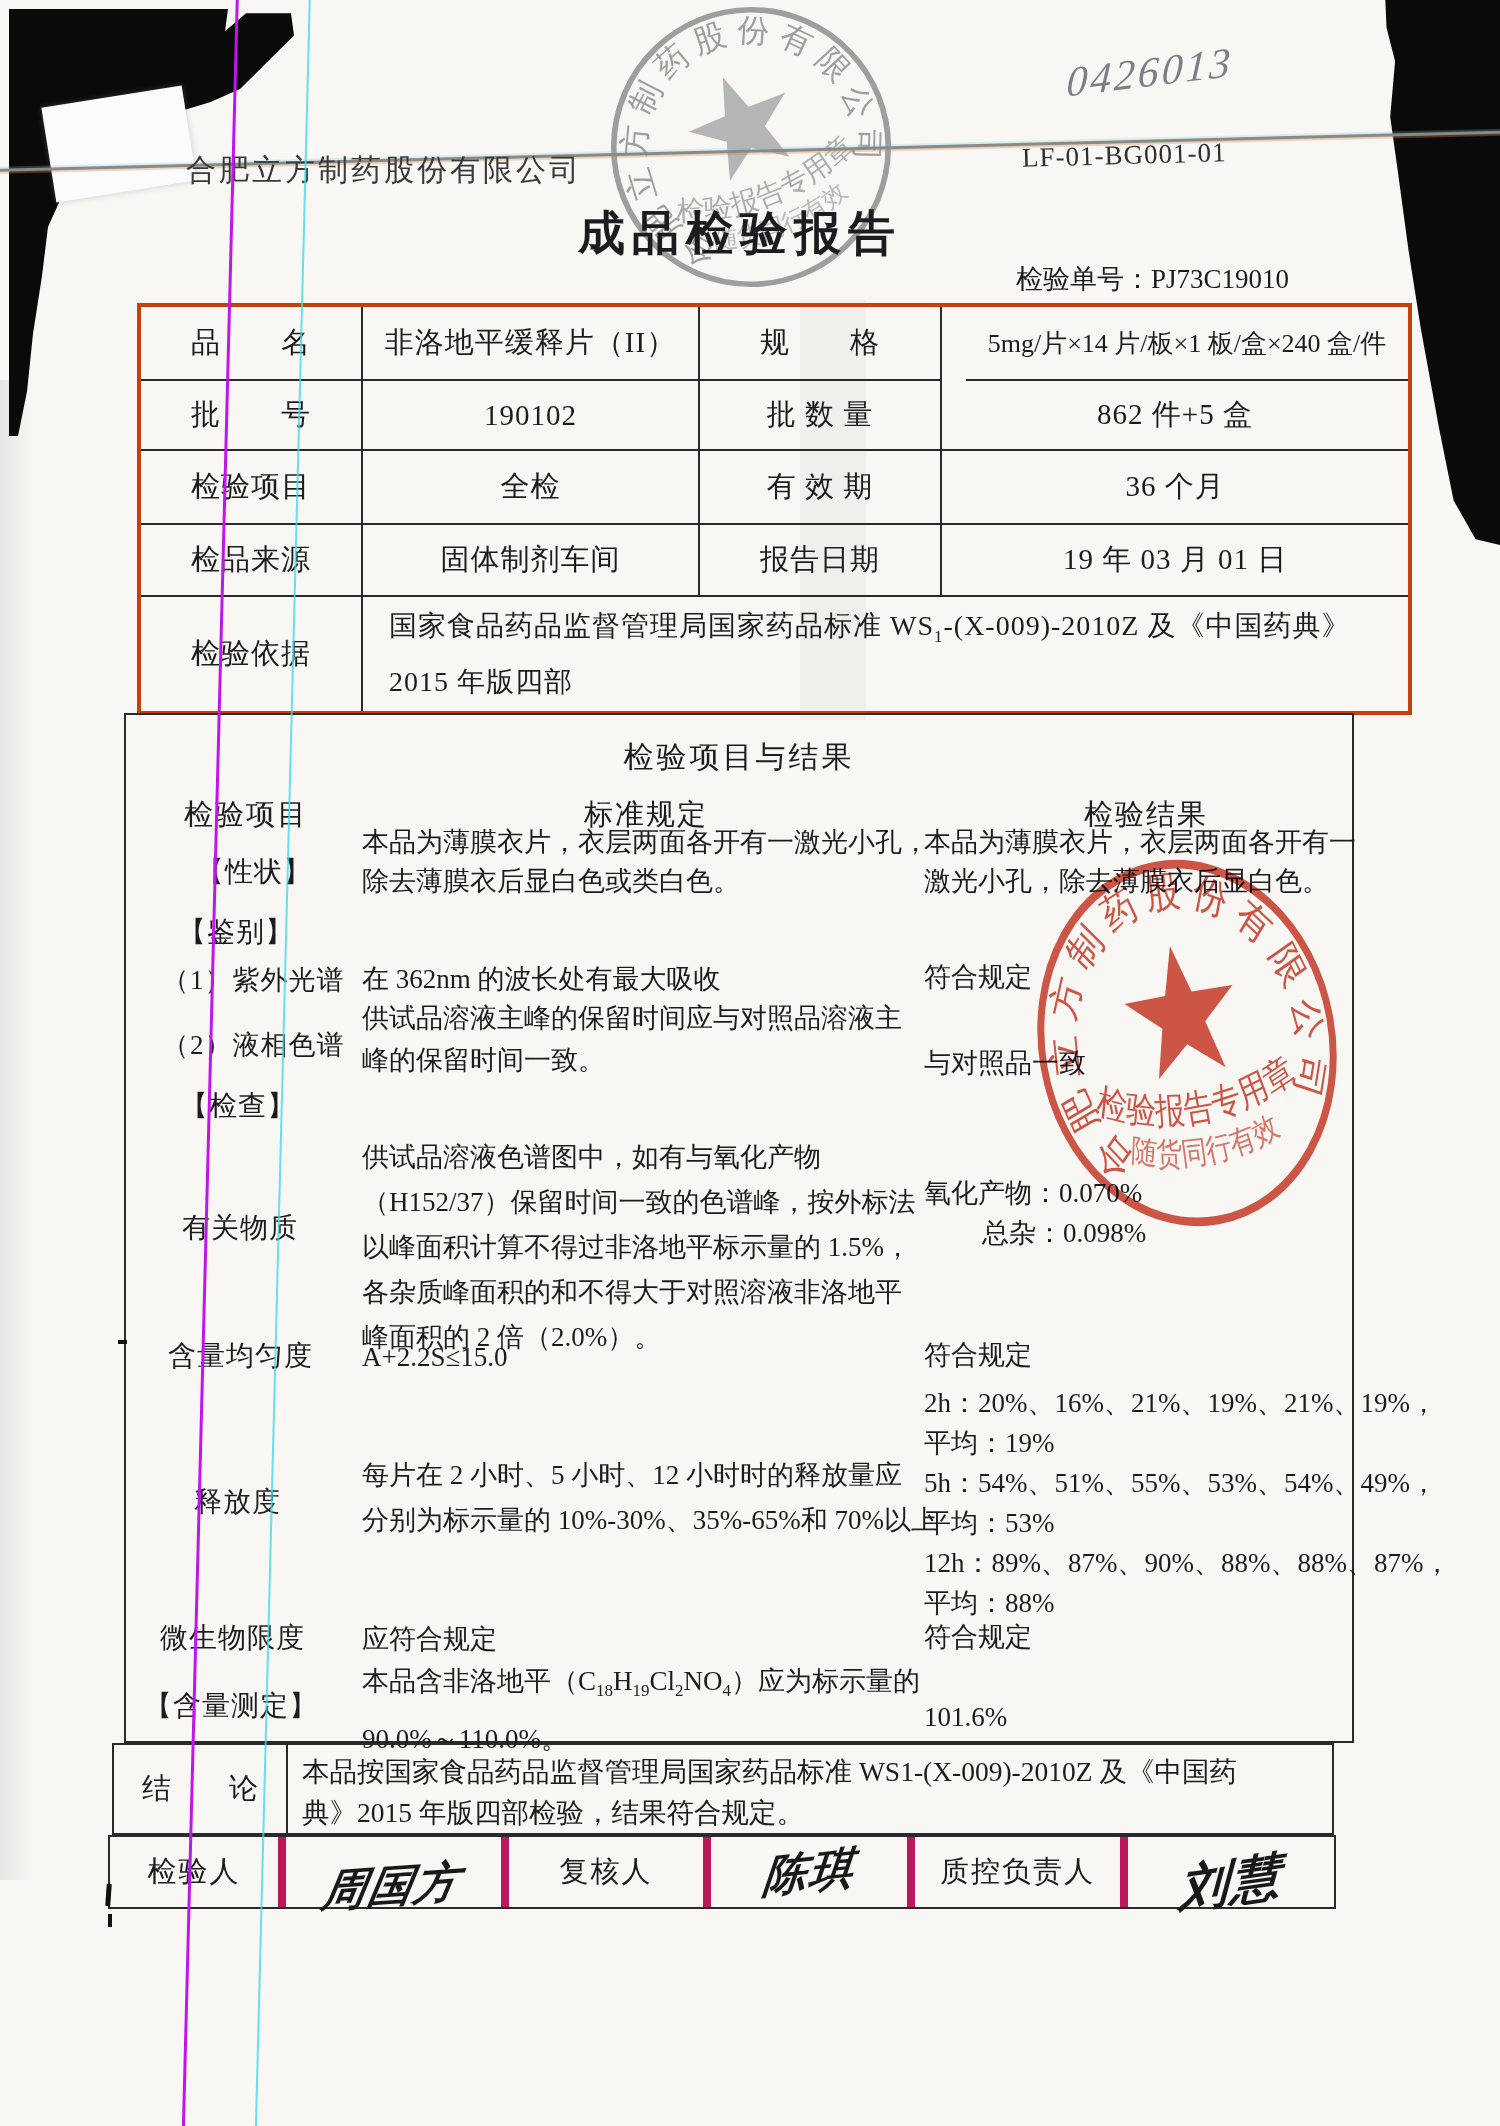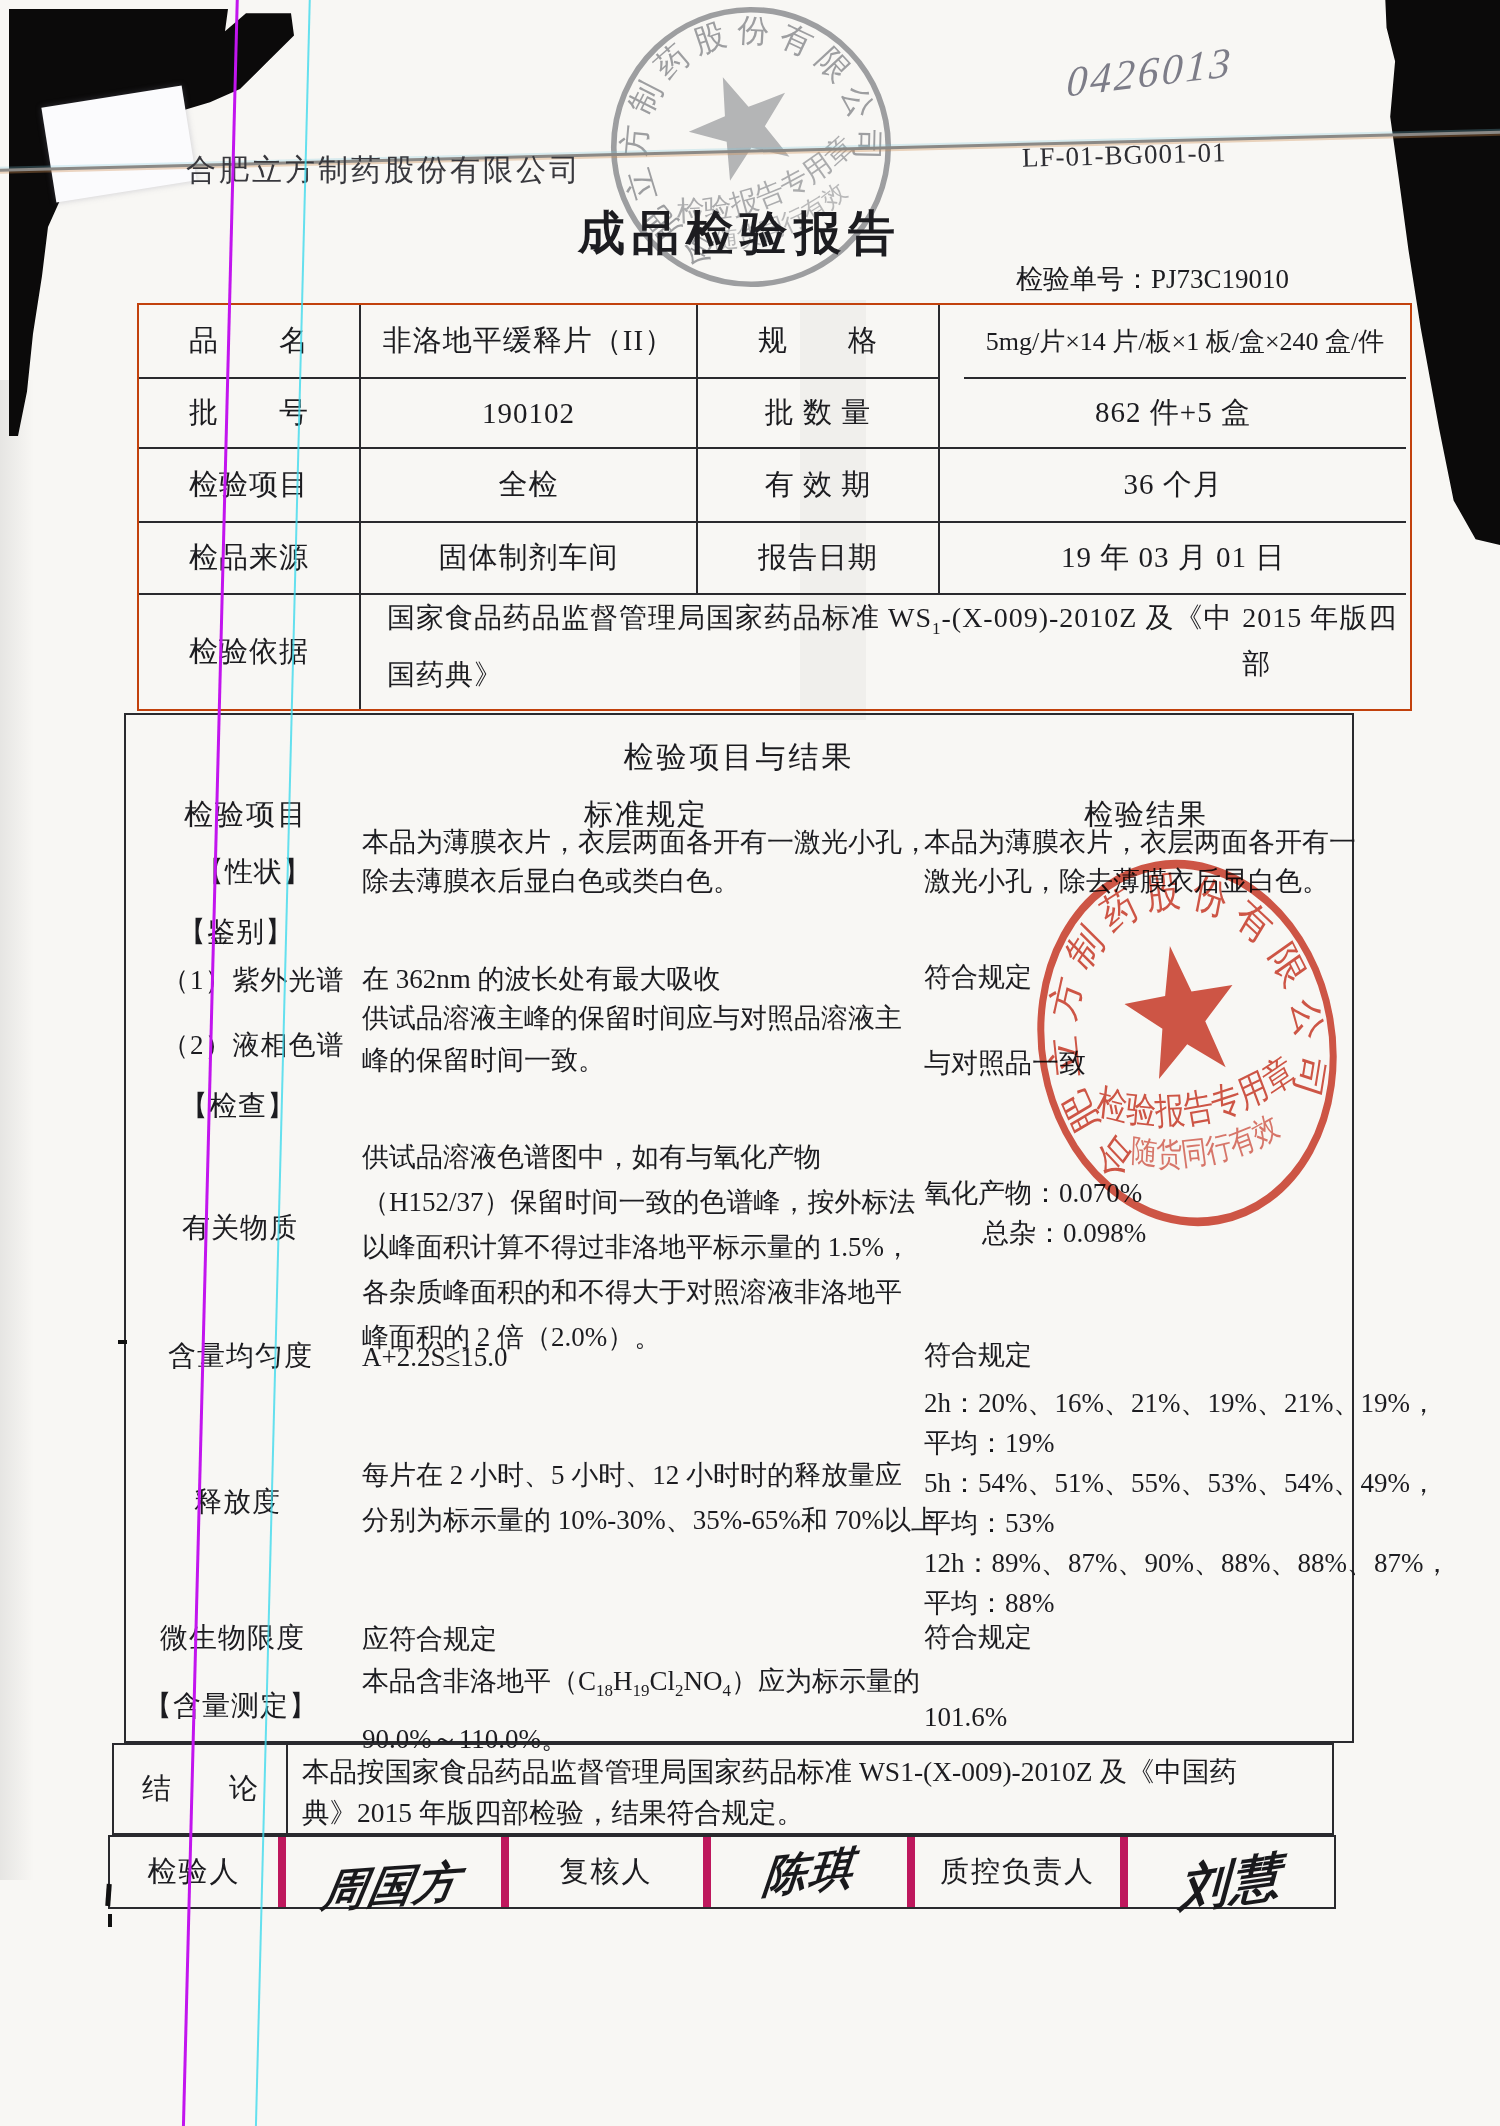--- a/index.html
+++ b/index.html
@@ -31,26 +31,26 @@
   .title{position:absolute;left:520px;top:202px;width:440px;text-align:center;
     font-size:47px;font-weight:700;letter-spacing:7px;white-space:nowrap;}
   .reportno{position:absolute;left:1016px;top:261px;font-size:27px;white-space:nowrap;}
   
   .stamp{position:absolute;pointer-events:none;}
   .stamp-gray{left:610px;top:6px;width:282px;height:282px;opacity:.5;transform:rotate(-22deg);}
   .stamp-red{left:1038px;top:894px;width:298px;height:298px;opacity:.85;
     transform:rotate(-10deg) scaleY(1.24);transform-origin:50% 50%;mix-blend-mode:multiply;}
   .stamp svg{width:100%;height:100%;}
   
-  .t1{position:absolute;left:137px;top:303px;width:1275px;border:2px solid #c2410c;
+  .t1{position:absolute;left:137px;top:303px;width:1275px;border:4px solid #c2410c;
     display:grid;grid-template-columns:222px 337px 242px 466px;grid-template-rows:74px 70px 74px 72px 114px;box-sizing:border-box;}
   .t1 .c{border-right:2px solid #2a2a2e;border-bottom:2px solid #2a2a2e;
     display:flex;align-items:center;justify-content:center;font-size:29px;letter-spacing:1px;box-sizing:border-box;}
   .t1 .nr{border-right:none;} .t1 .nb{border-bottom:none;}
-  .t1 .basis-val{grid-column:2/5;flex-direction:row;align-items:flex-start;justify-content:center;padding-left:26px;line-height:46px;font-size:28px;}
+  .t1 .basis-val{grid-column:2/5;flex-direction:column;align-items:flex-start;justify-content:center;padding-left:26px;line-height:46px;font-size:28px;}
   .t1 .spec{font-size:26px;letter-spacing:0;margin-left:24px;}
   
   .rbox{position:absolute;left:124px;top:713px;width:1230px;height:1030px;
     border:2px solid #2a2a2e;box-sizing:border-box;}
   .rbox .sect{position:absolute;left:0;top:22px;width:100%;text-align:center;font-size:30px;letter-spacing:3px;}
   .rbox .h-item{position:absolute;left:20px;top:80px;width:200px;text-align:center;font-size:29px;letter-spacing:2px;}
   .rbox .h-std{position:absolute;left:410px;top:80px;width:220px;text-align:center;font-size:29px;letter-spacing:2px;}
   .rbox .h-res{position:absolute;left:910px;top:80px;width:220px;text-align:center;font-size:29px;letter-spacing:2px;}
   .itm{position:absolute;font-size:28px;white-space:nowrap;letter-spacing:1px;}
   .std{position:absolute;left:236px;width:608px;font-size:27px;line-height:45px;}

